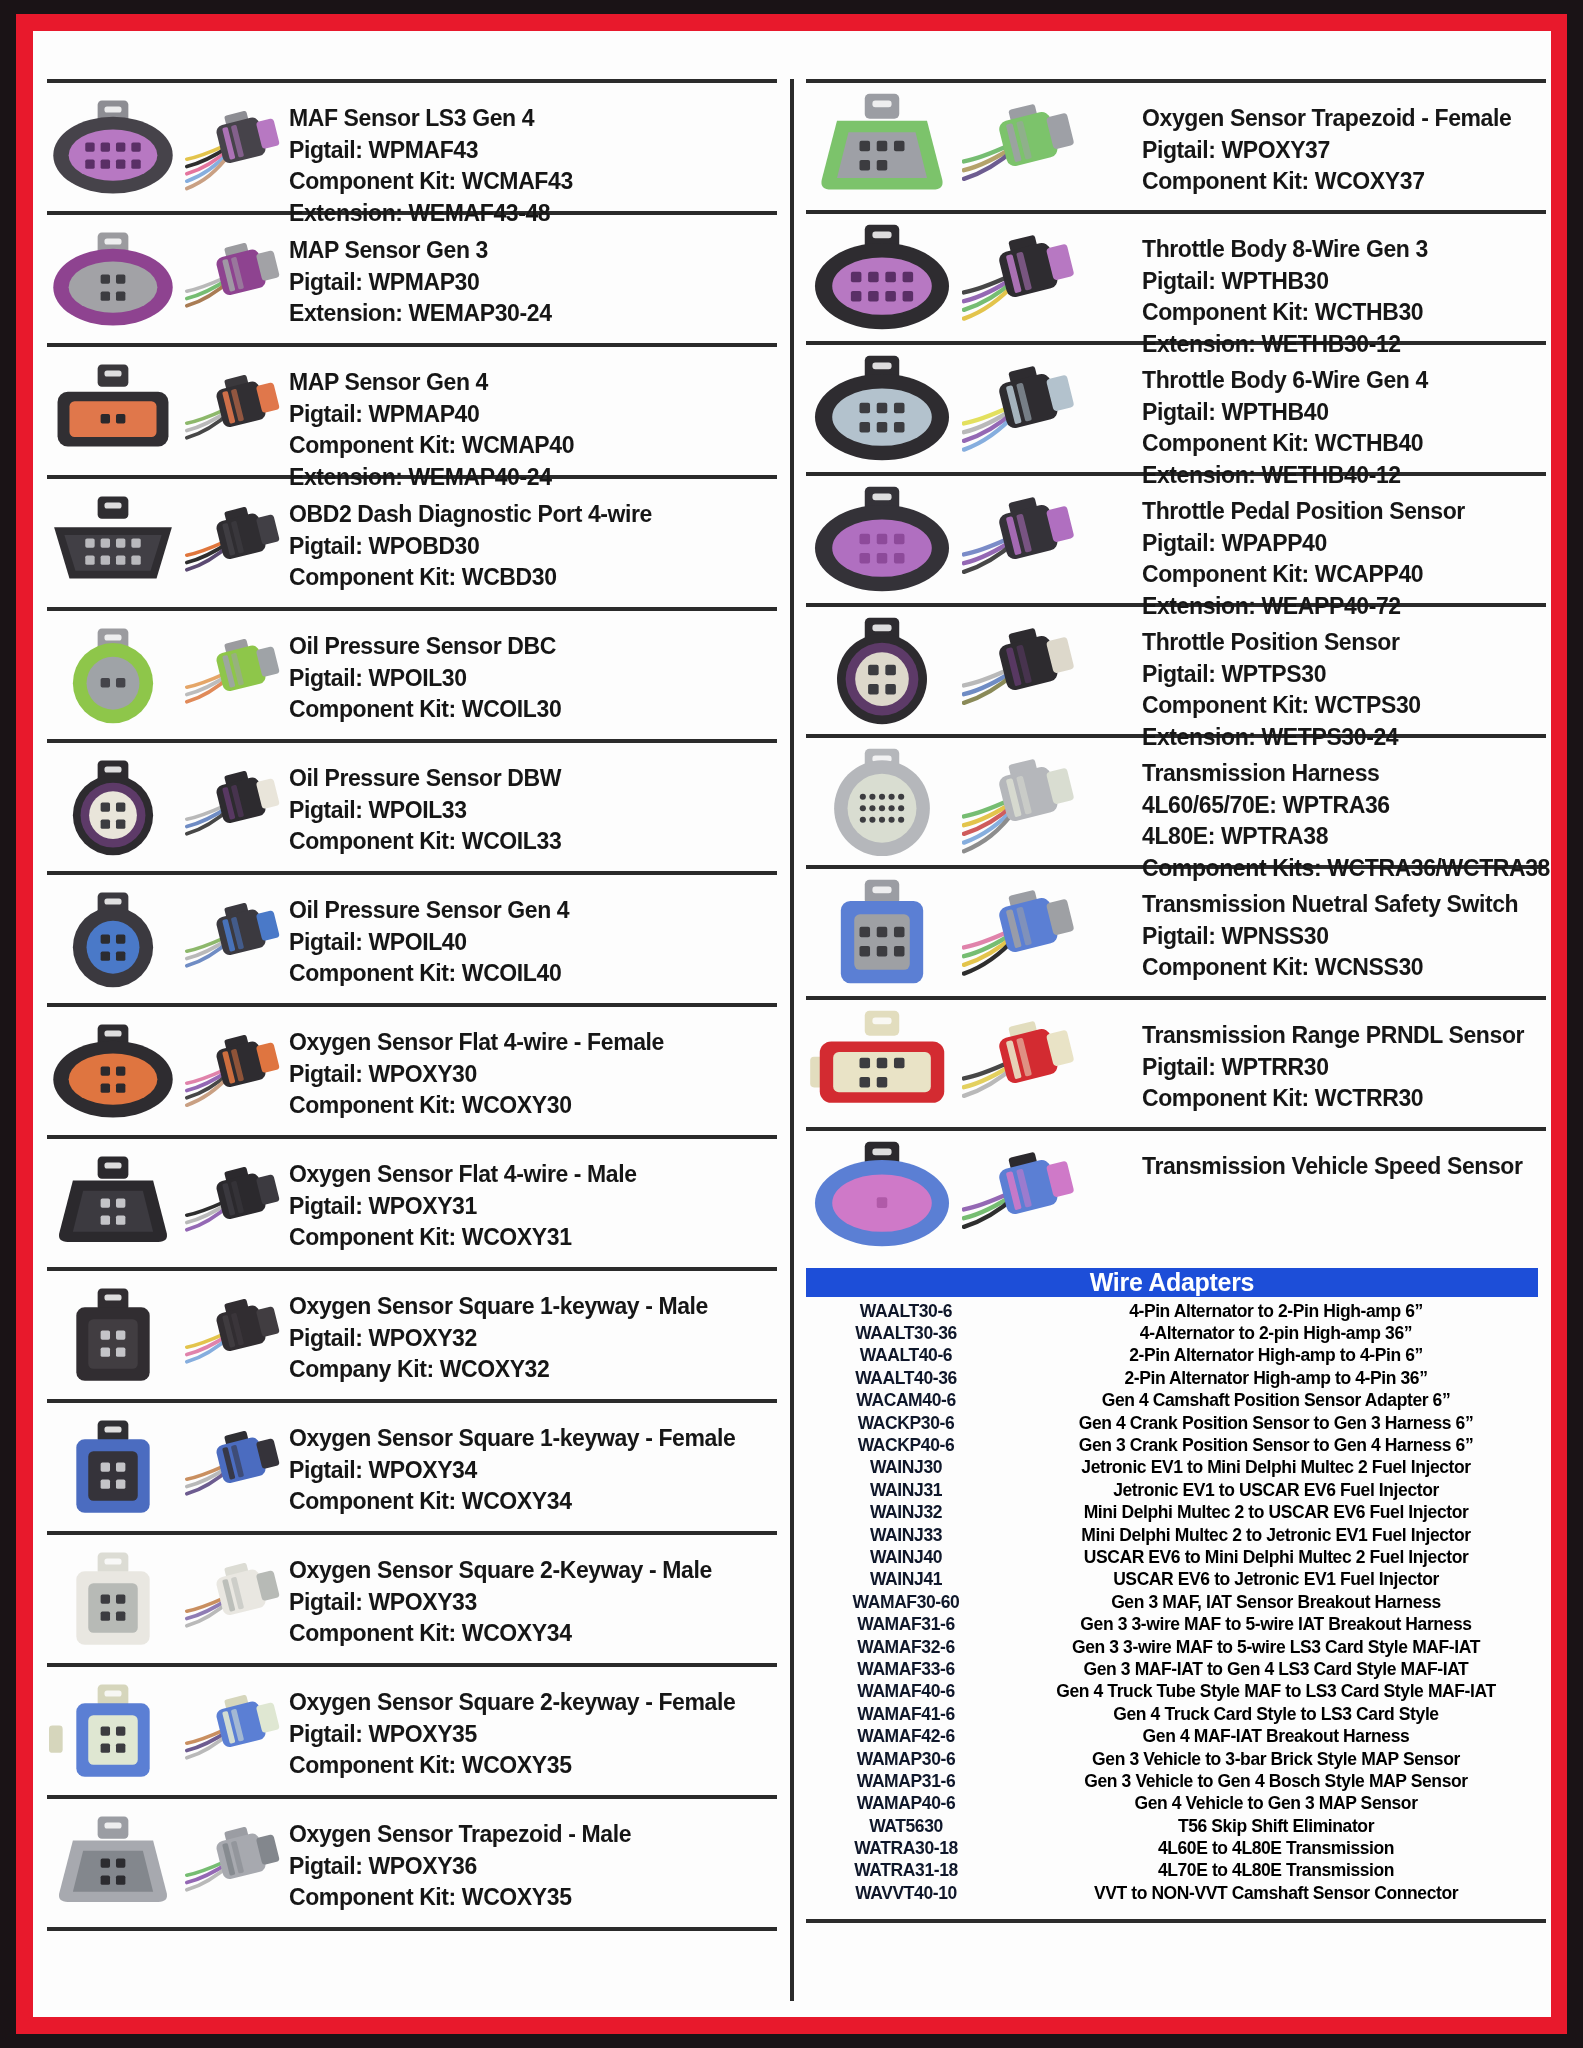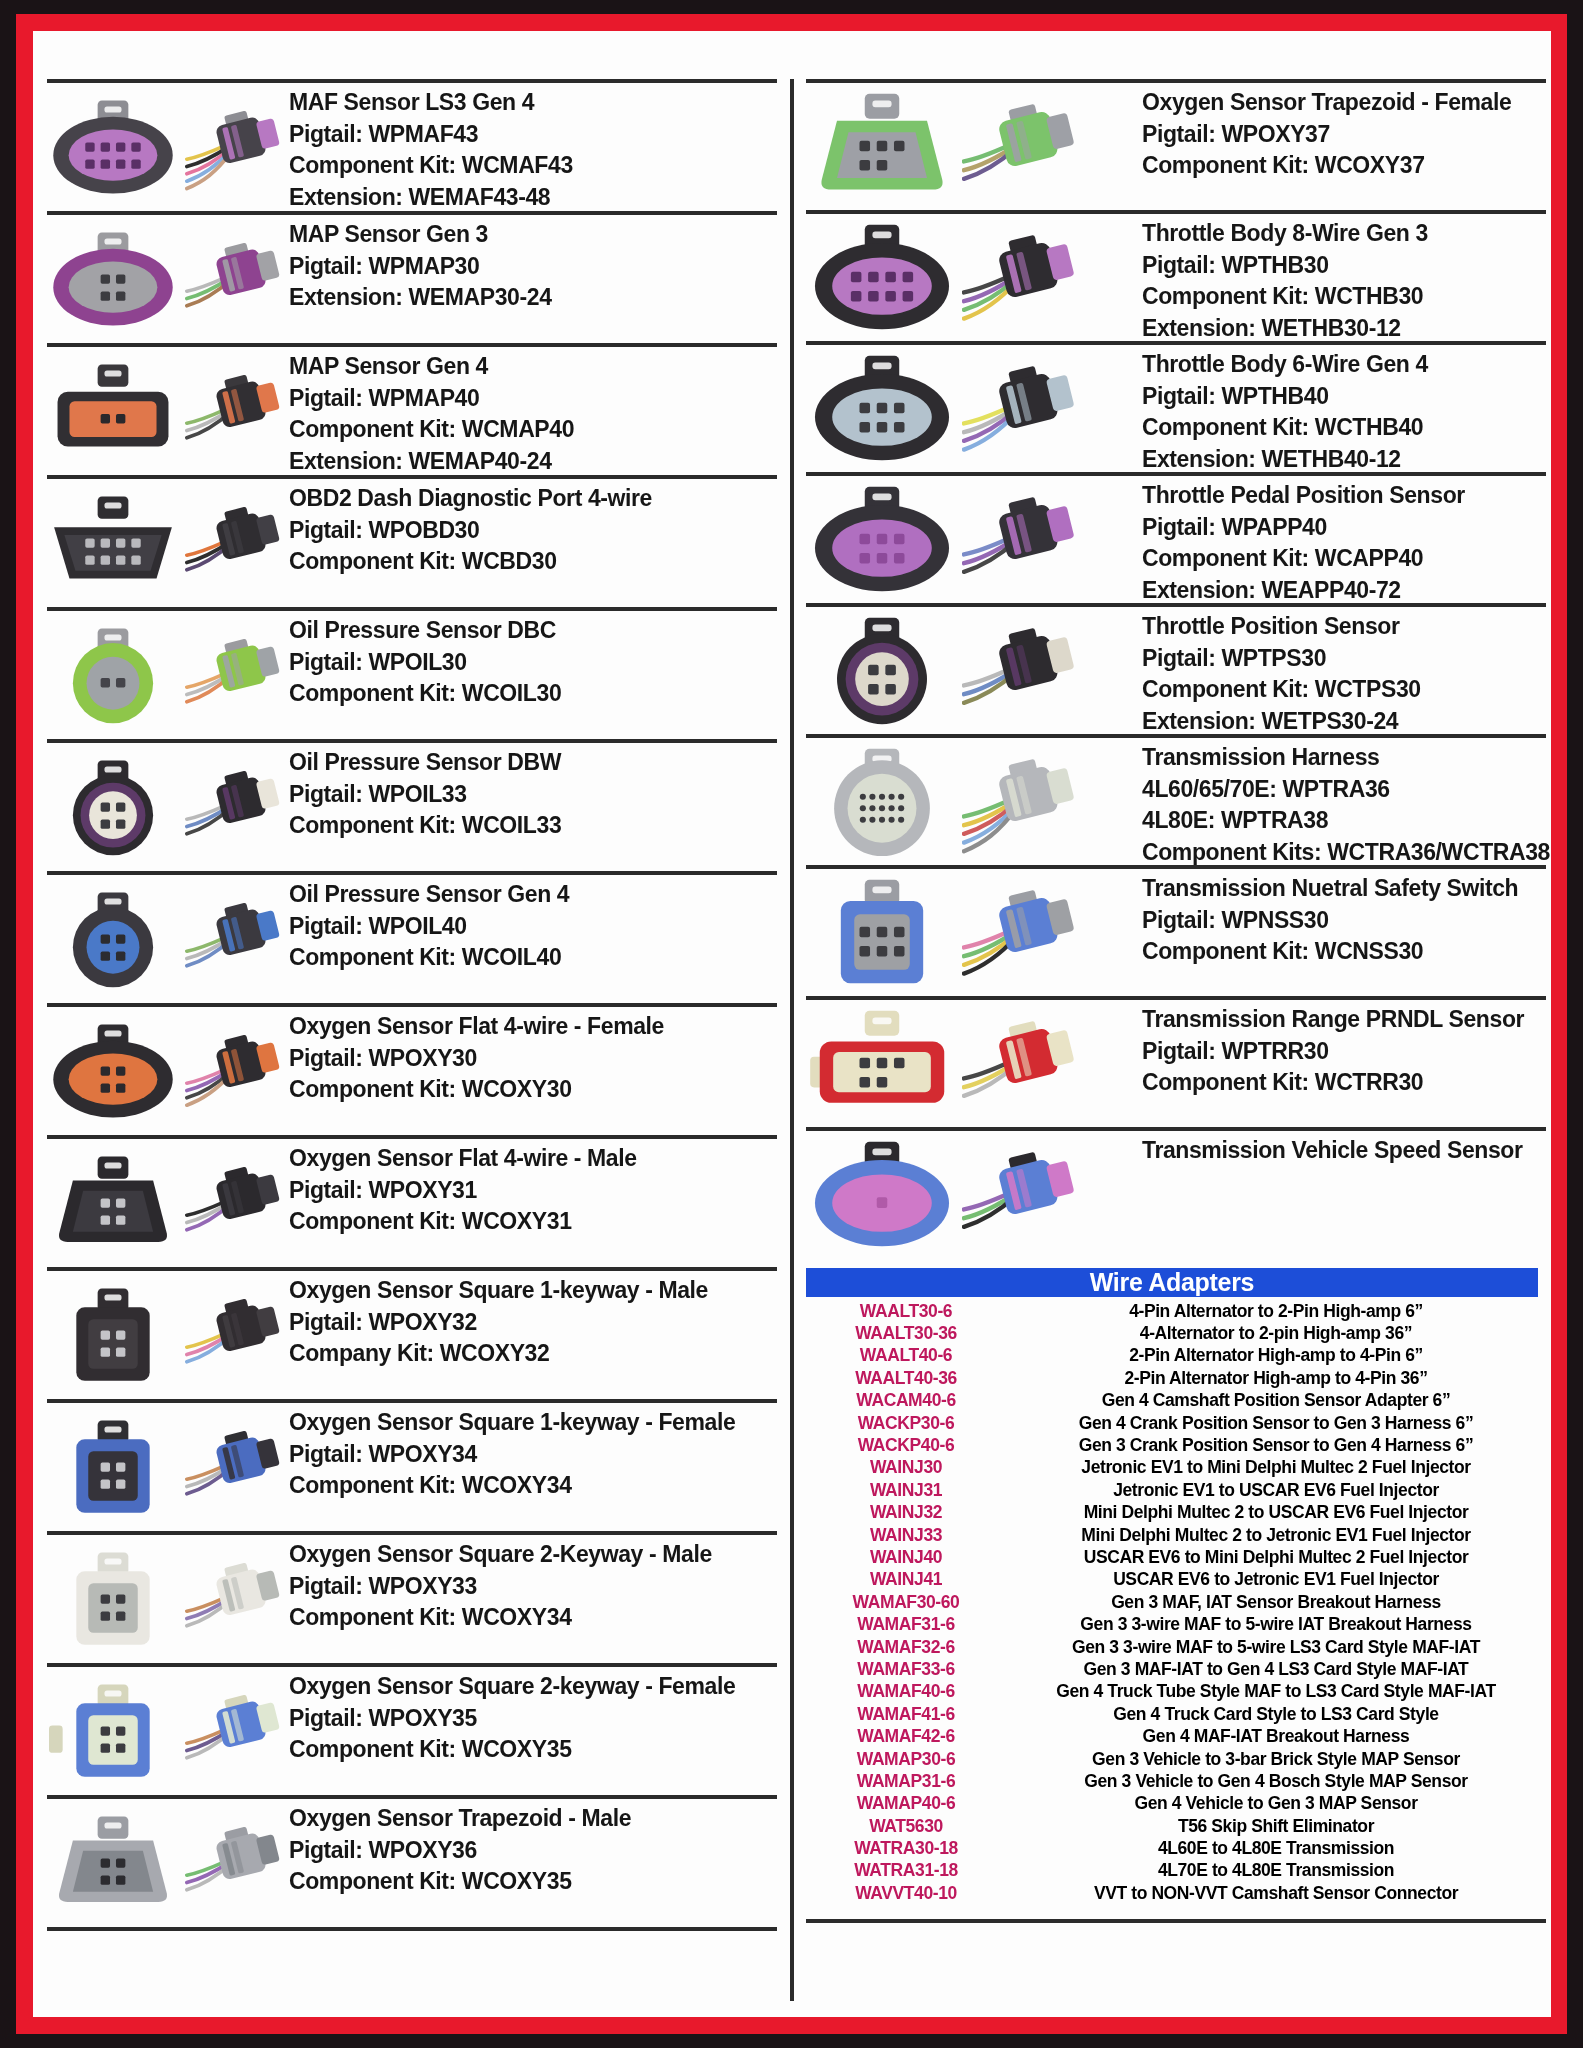--- a/index.html
+++ b/index.html
@@ -14,27 +14,27 @@
   .col-right .prow{height:131px;}
   .col-rule{width:730px;height:4px;background:#2b2b2b;}
   .imgs{display:flex;align-items:center;gap:8px;}
   .col-left .imgs{flex:0 0 240px;padding-left:2px;}
   .col-right .imgs{flex:0 0 332px;padding-left:4px;}
   .face svg,.side svg{display:block;}
   .col-left .face svg{width:128px;height:101px;}
   .col-left .side svg{width:98px;height:96px;}
   .col-right .face svg{width:144px;height:113px;}
   .col-right .side svg{width:116px;height:114px;}
-  .ptext{flex:1;align-self:flex-start;padding-top:4px;}
+  .ptext{flex:1;align-self:flex-start;padding-top:20px;}
   .ptitle,.pline{font-weight:700;font-size:23px;line-height:31.5px;color:#161616;letter-spacing:-0.4px;white-space:nowrap;}
   .wa-header{margin-top:10px;width:732px;height:29px;background:#1d4ed8;display:flex;align-items:center;justify-content:center;}
   .wa-title{color:#fff;font-weight:700;font-size:25px;letter-spacing:-0.3px;}
   .wa-table{margin-top:3px;}
   .wa-row{display:flex;height:22.4px;align-items:center;}
-  .wa-part{width:200px;text-align:center;font-weight:700;font-size:17.5px;letter-spacing:-0.4px;color:#be185d;white-space:nowrap;}
+  .wa-part{width:200px;text-align:center;font-weight:700;font-size:17.5px;letter-spacing:-0.4px;color:#0f172a;white-space:nowrap;}
   .wa-desc{width:540px;text-align:center;font-weight:700;font-size:17.5px;letter-spacing:-0.4px;color:#000000;white-space:nowrap;}
   .wa-rule{width:740px;height:4px;background:#2b2b2b;margin-top:14px;}
 </style>
 </head>
 <body>
 
 <div class="page">
   <div class="frame"></div>
   <div class="content">
     <div class="col-left" id="col-left">

